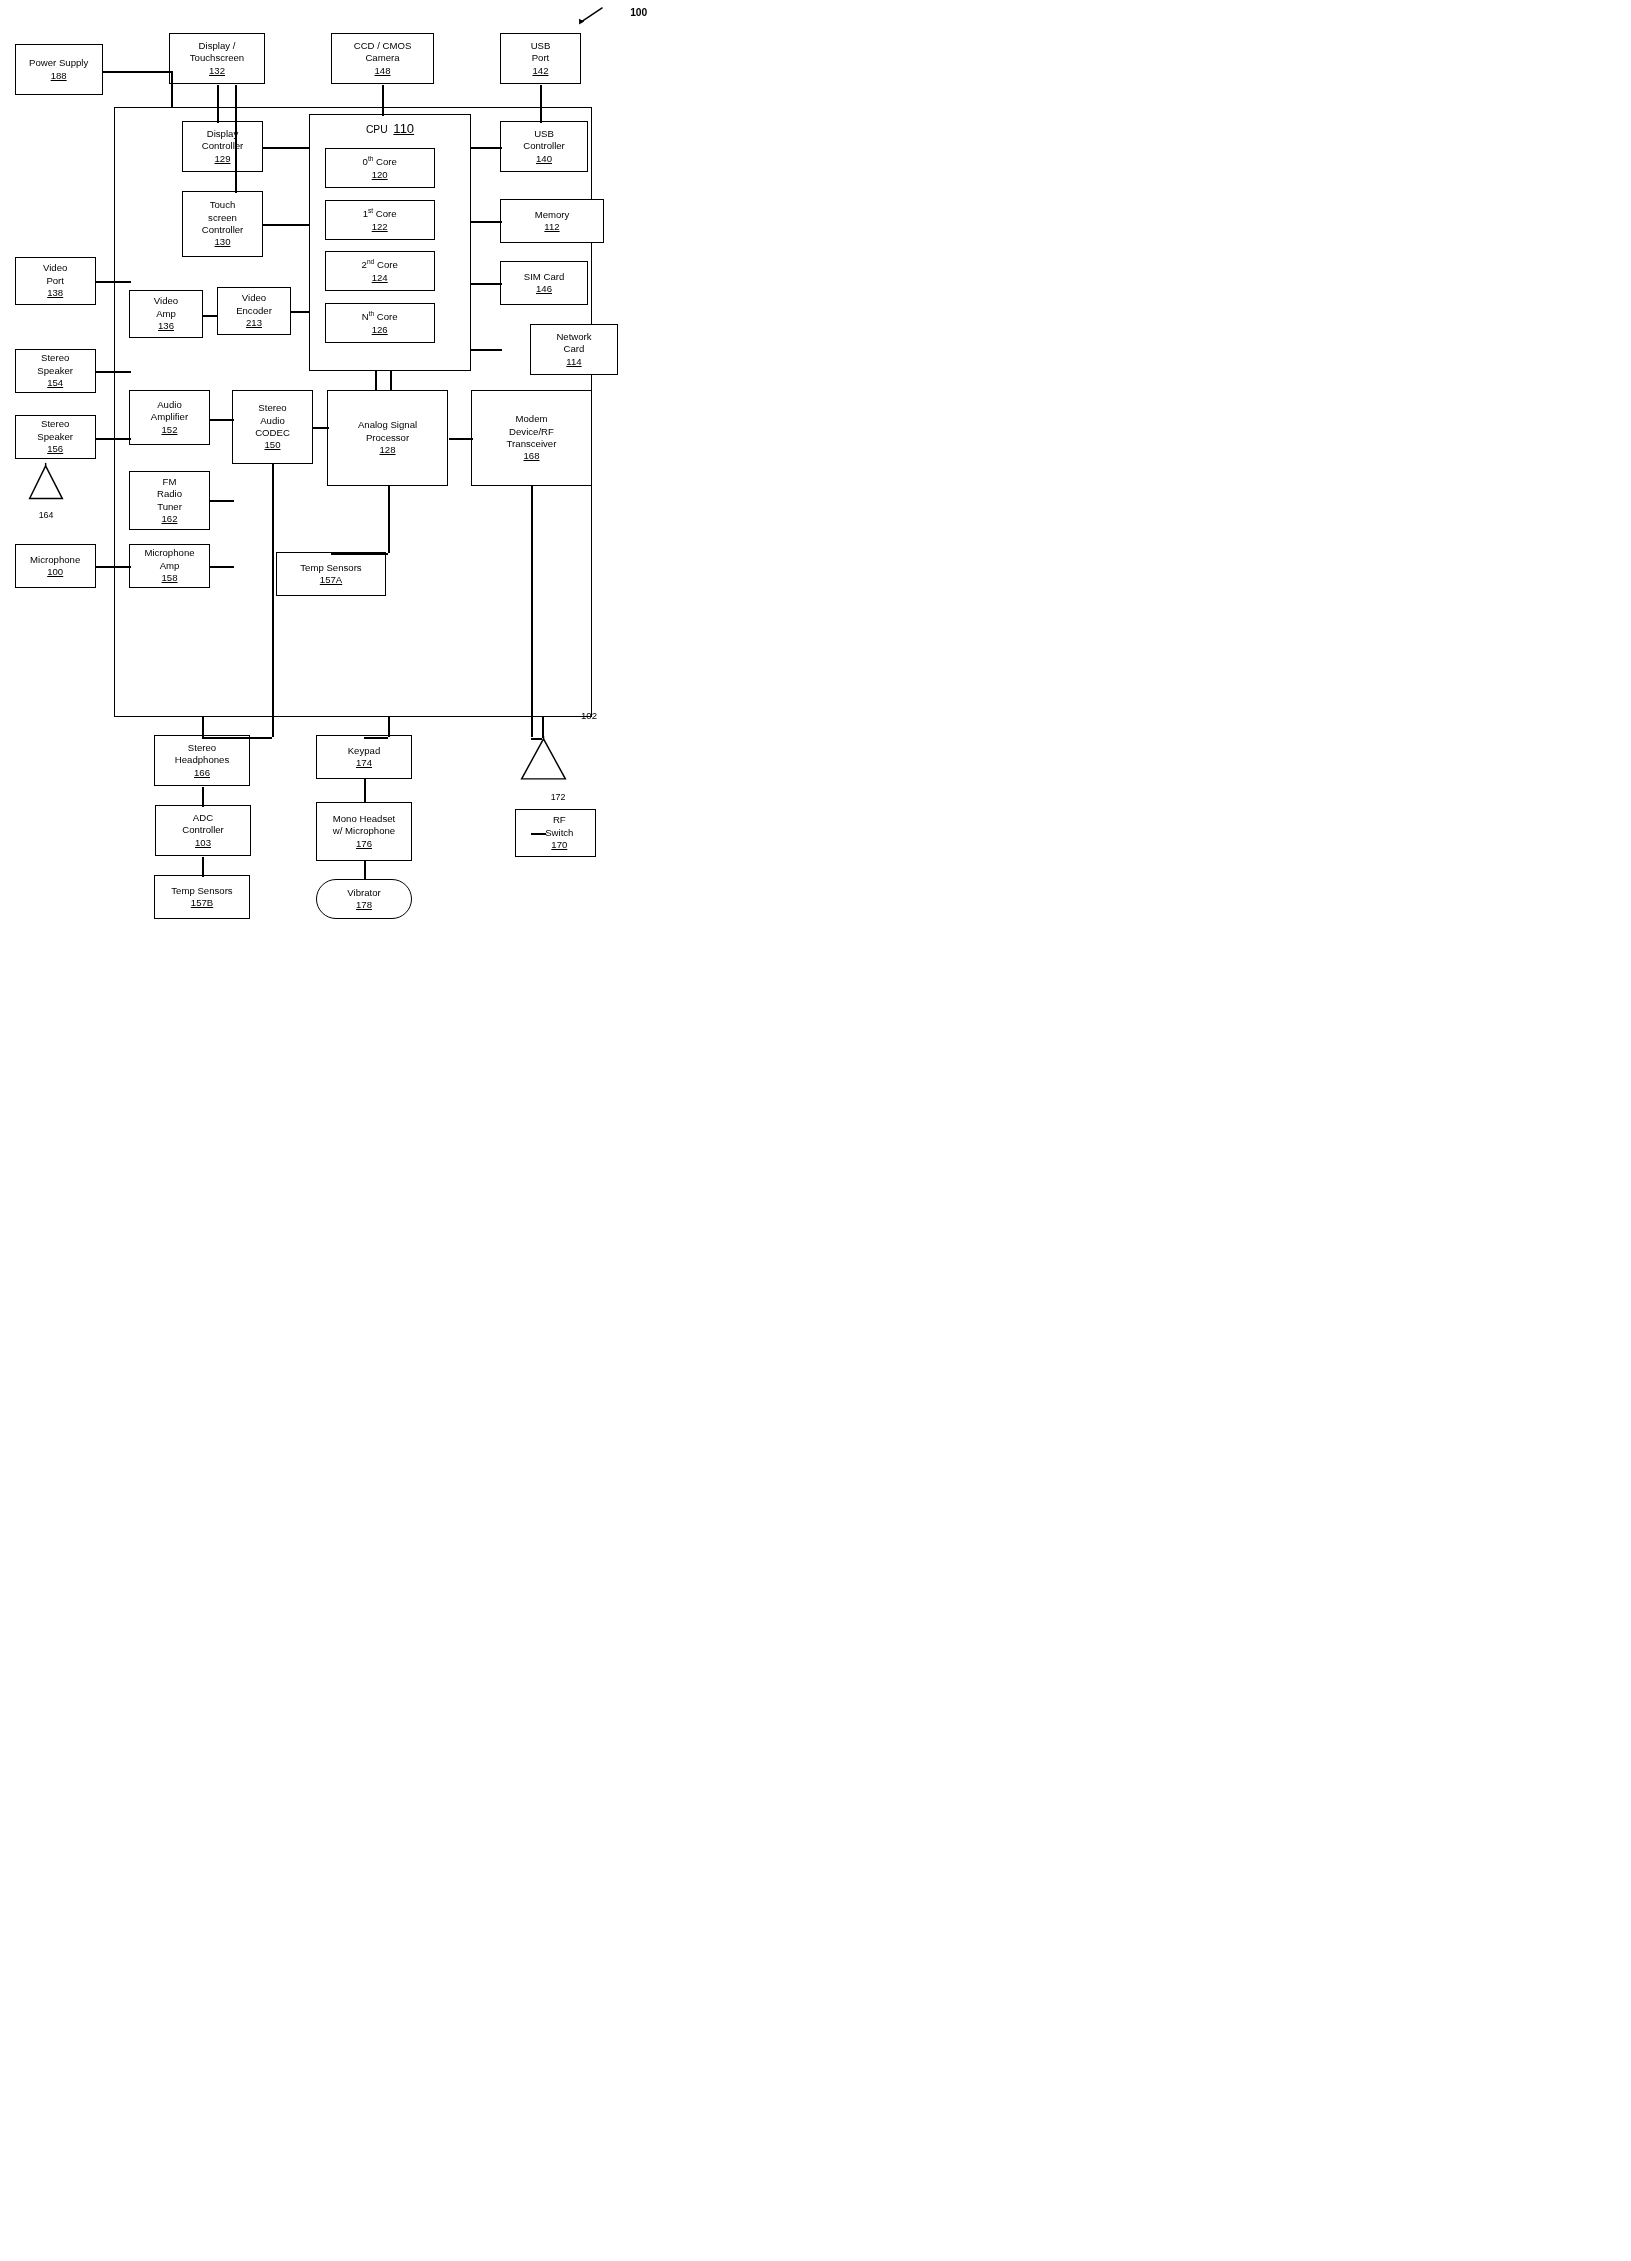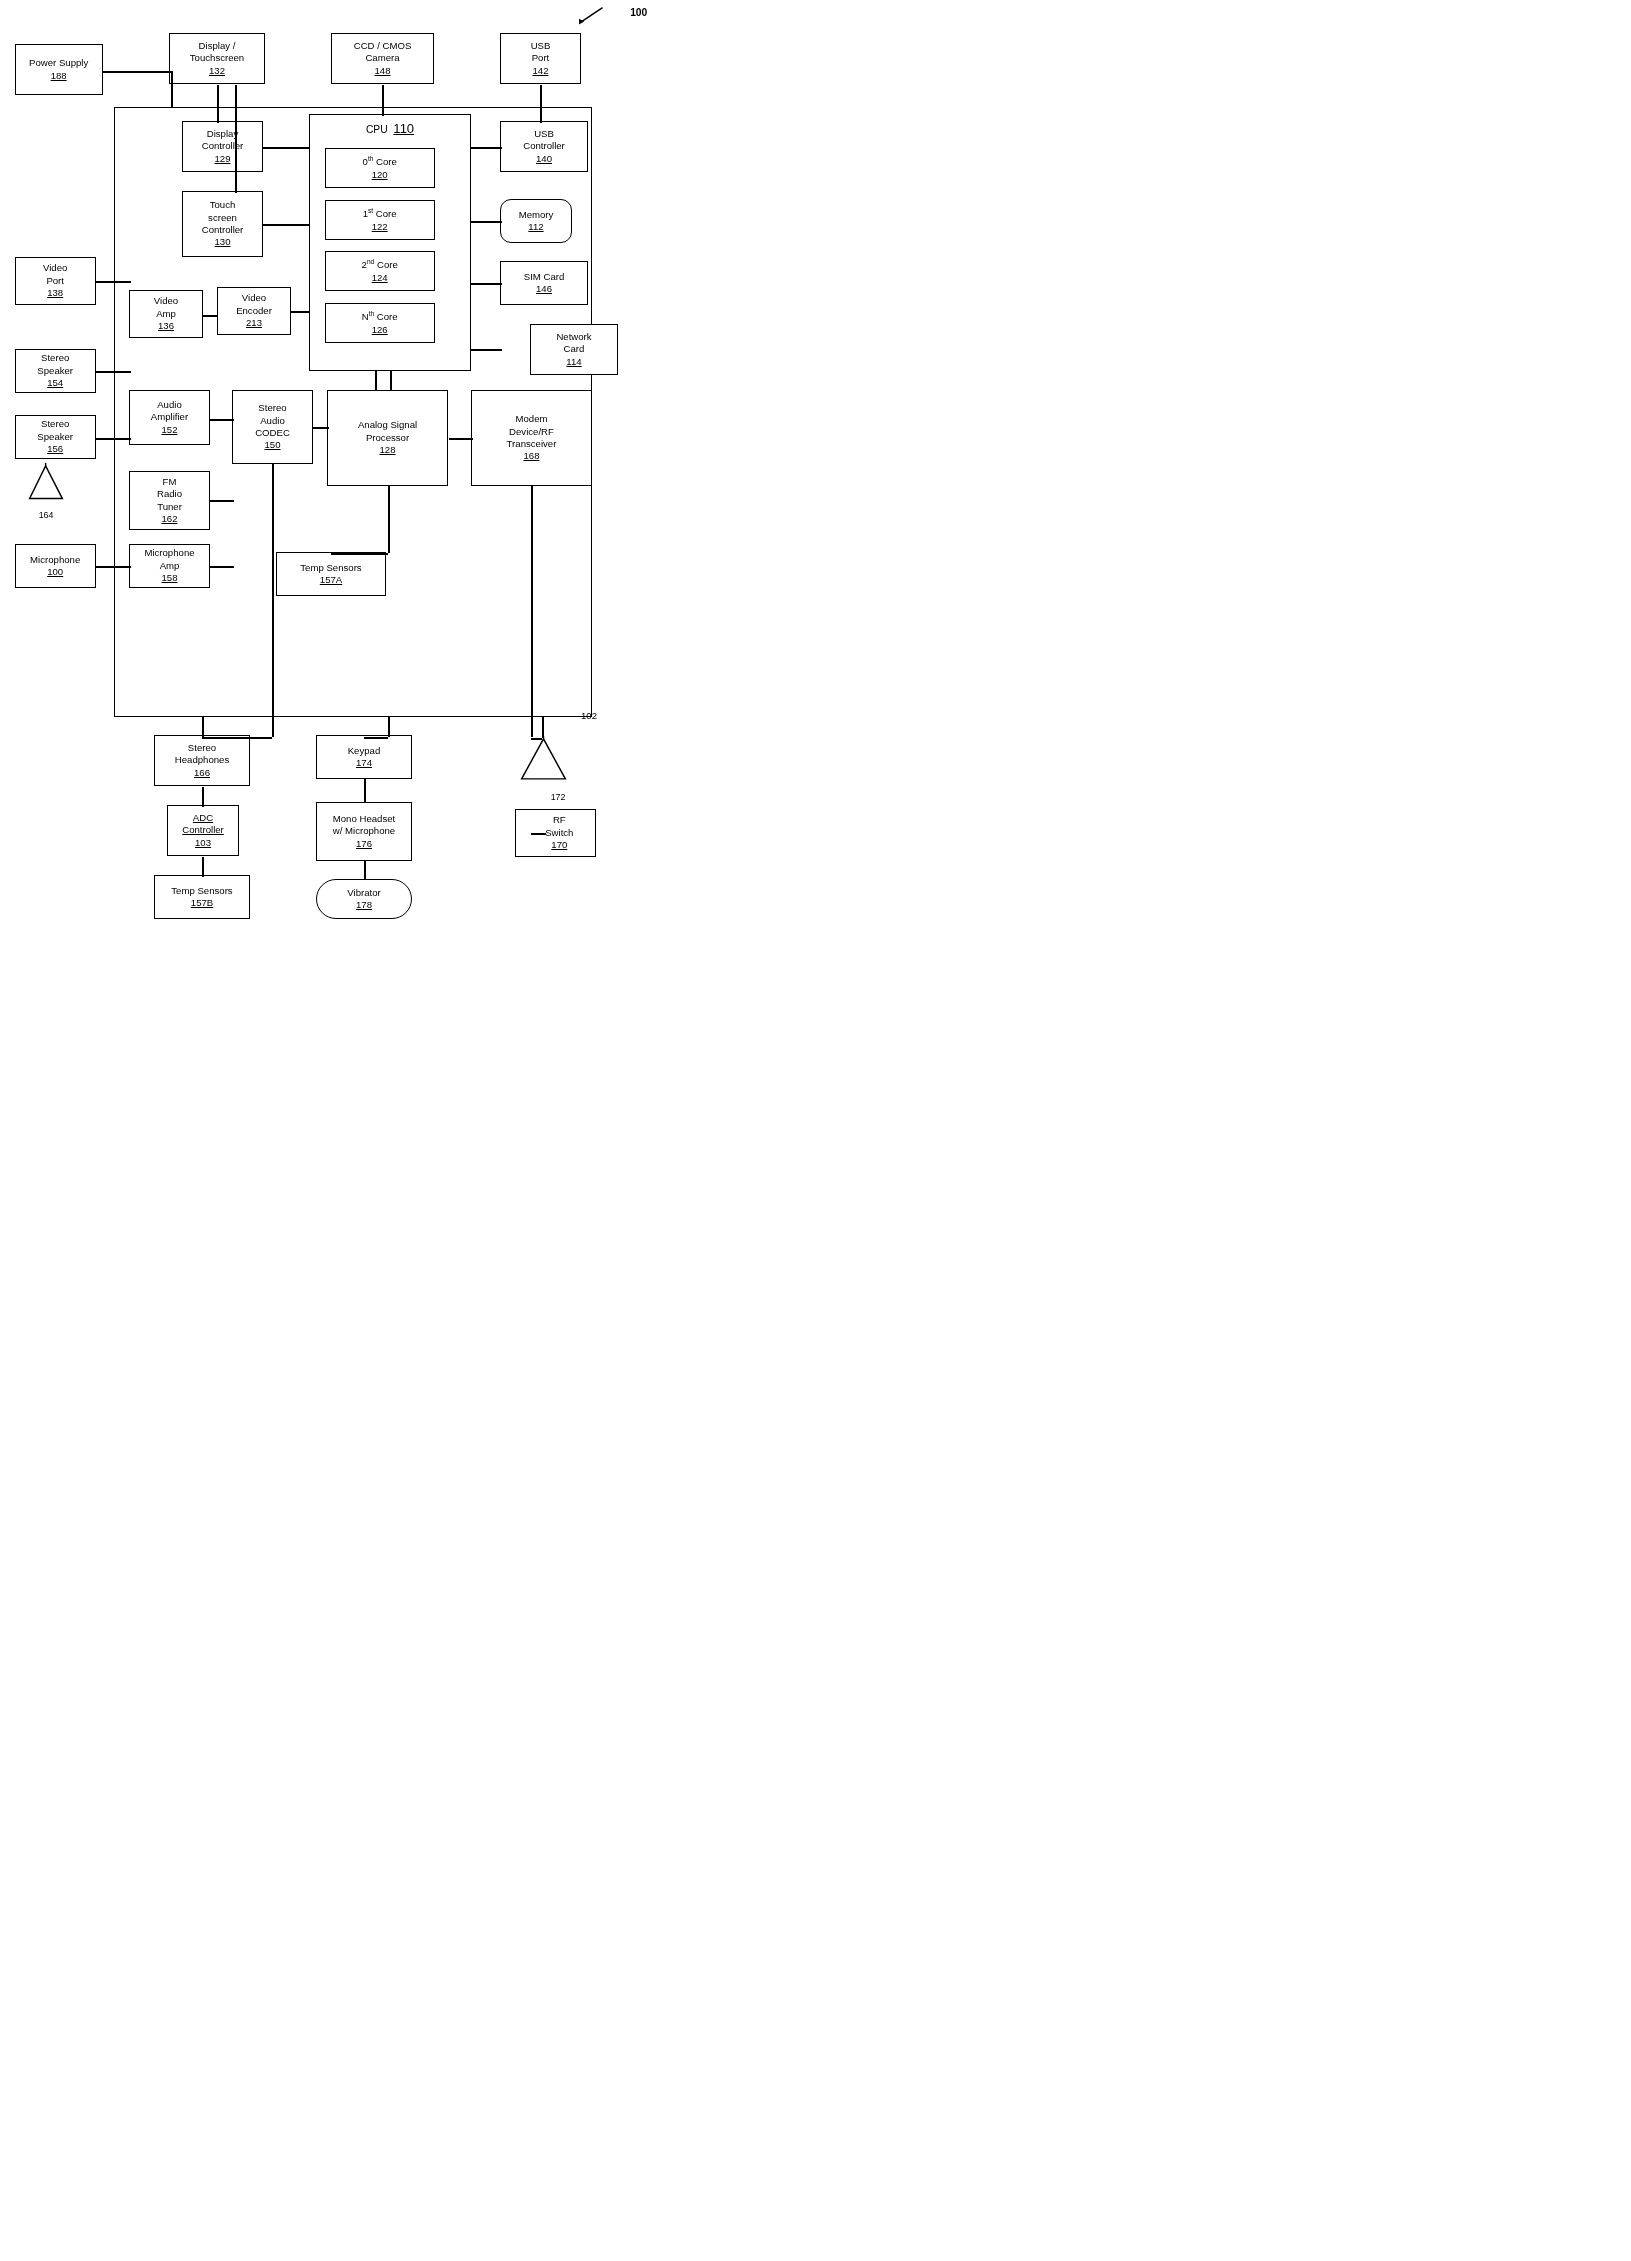--- a/index.html
+++ b/index.html
@@ -114,21 +114,21 @@
       <span>N<sup>th</sup> Core</span>
       <span class="ref">126</span>
     </div>
   </div>
 
   <div class="block" style="left:500px;top:121px;width:88px;height:51px;">
     <span>USB<br>Controller</span>
     <span class="ref">140</span>
   </div>
 
-  <div class="block" style="left:500px;top:199px;width:72px;height:44px;border-radius:11px;">
+  <div class="block" style="left:500px;top:199px;width:104px;height:44px;">
     <span>Memory</span>
     <span class="ref">112</span>
   </div>
 
   <div class="block" style="left:500px;top:261px;width:88px;height:44px;">
     <span>SIM Card</span>
     <span class="ref">146</span>
   </div>
 
   <div class="block" style="left:500px;top:324px;width:88px;height:51px;margin-left:30px;">
@@ -212,21 +212,21 @@
   <div class="block" style="left:276px;top:552px;width:110px;height:44px;">
     <span>Temp Sensors</span>
     <span class="ref">157A</span>
   </div>
 
   <div class="block" style="left:154px;top:735px;width:96px;height:51px;">
     <span>Stereo<br>Headphones</span>
     <span class="ref">166</span>
   </div>
 
-  <div class="block" style="left:167px;top:805px;width:72px;height:51px;text-decoration:underline;">
+  <div class="block" style="left:155px;top:805px;width:96px;height:51px;">
     <span>ADC<br>Controller</span>
     <span class="ref">103</span>
   </div>
 
   <div class="block" style="left:154px;top:875px;width:96px;height:44px;">
     <span>Temp Sensors</span>
     <span class="ref">157B</span>
   </div>
 
   <div class="block" style="left:316px;top:735px;width:96px;height:44px;">

